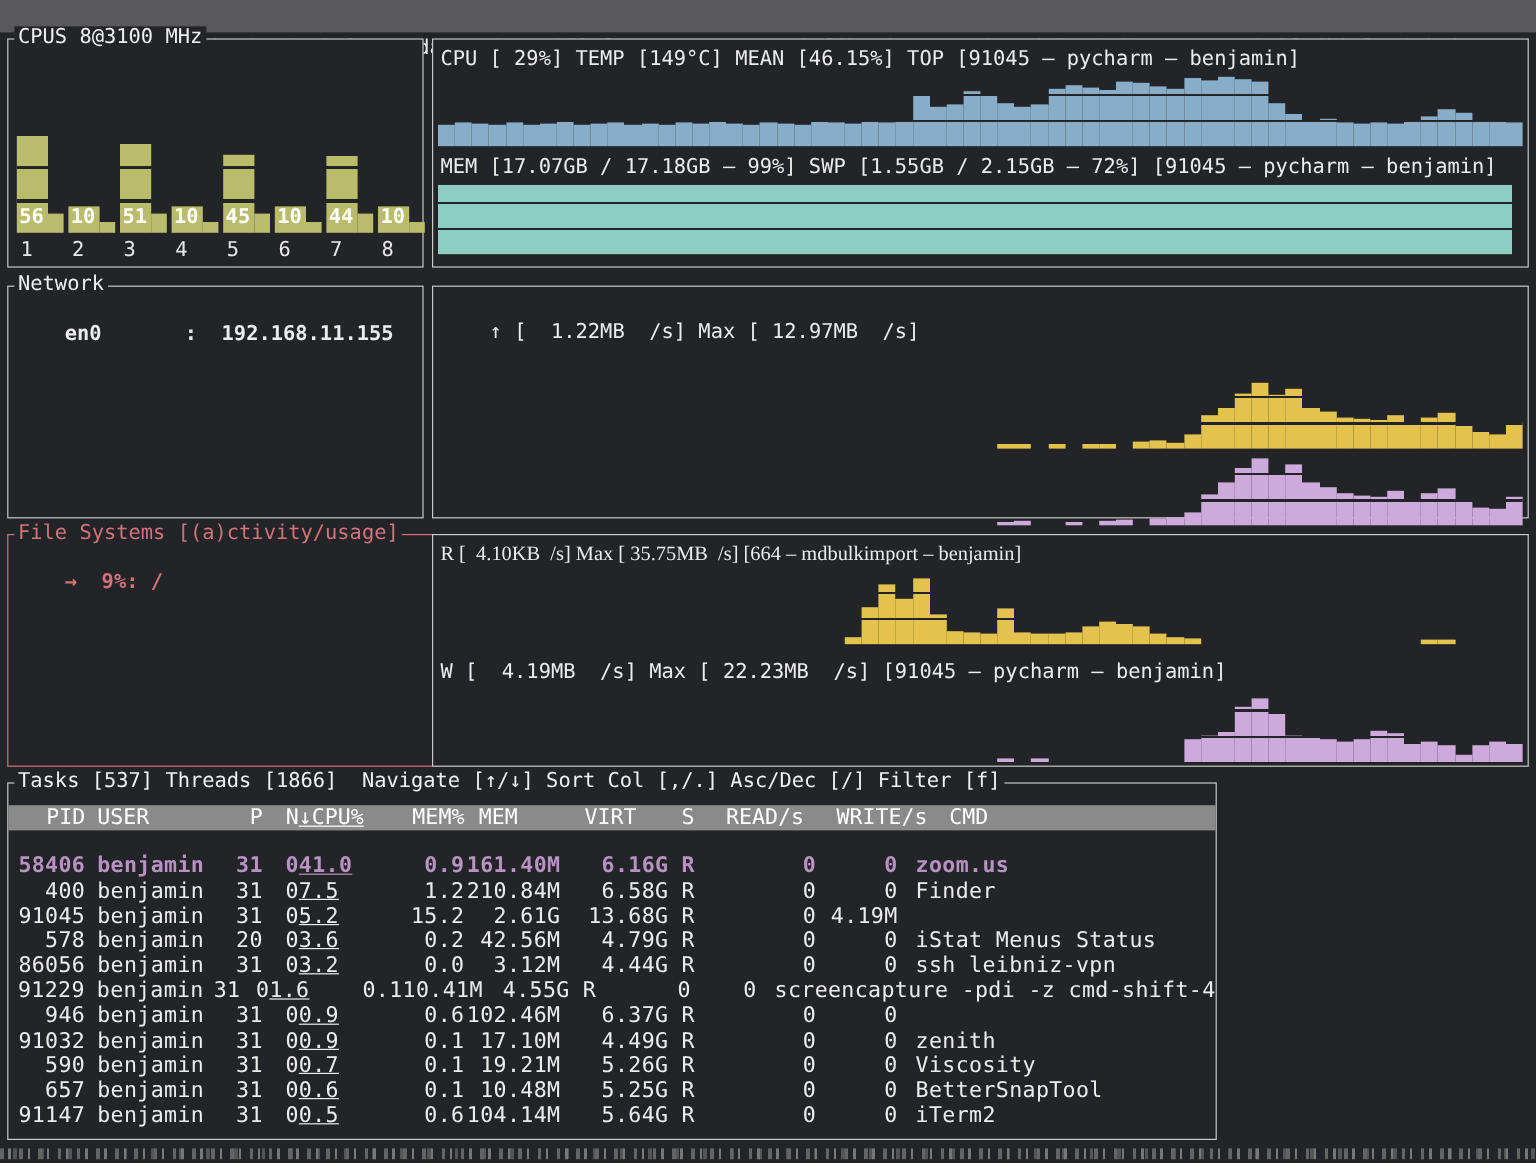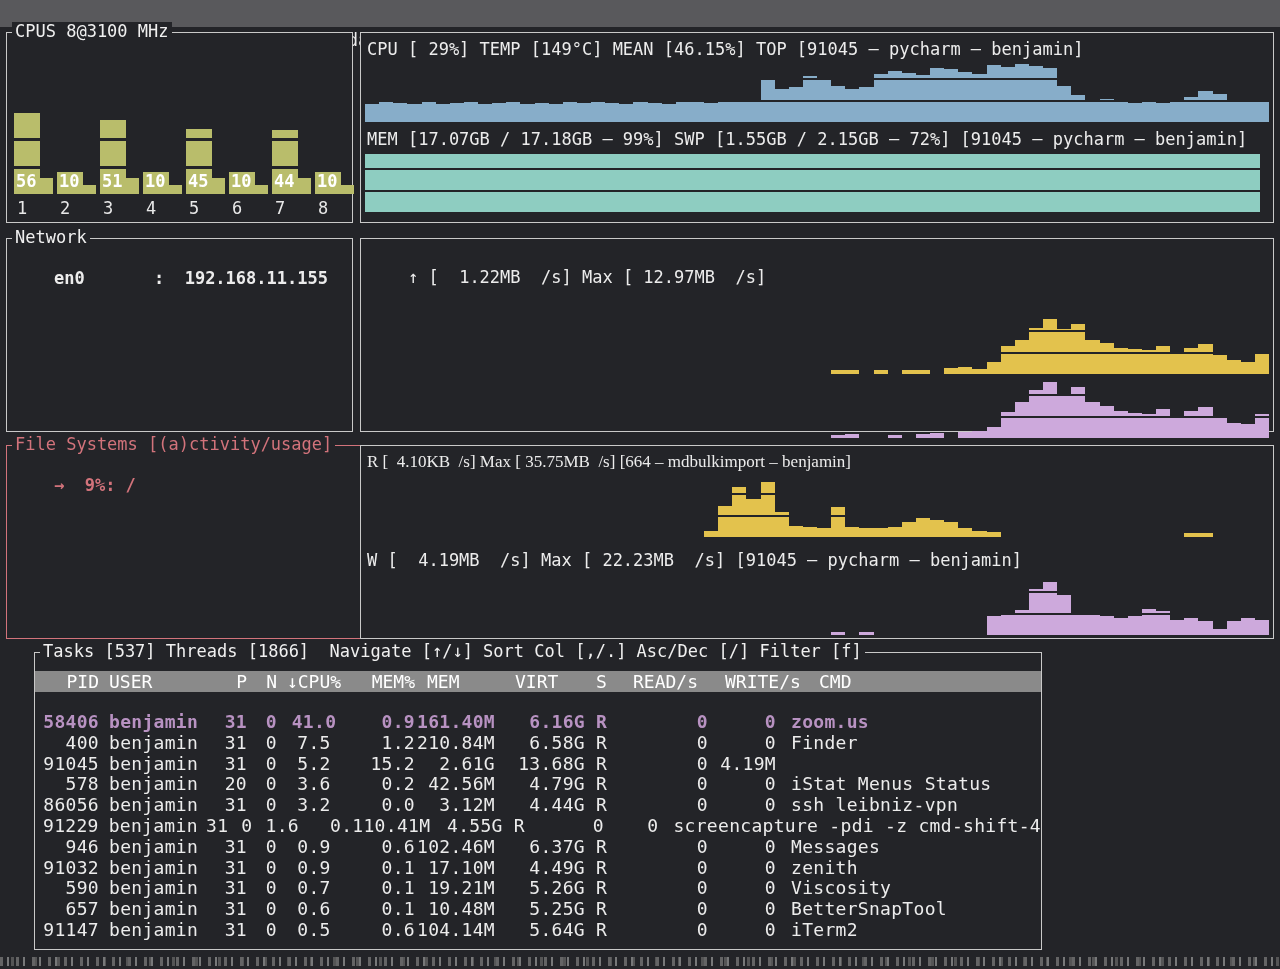--- a/index.html
+++ b/index.html
@@ -14,21 +14,21 @@
   .panel{position:absolute;border:1.5px solid #c9c9c9;box-sizing:border-box;background:#232428;}
   .panel .ptitle{position:absolute;top:-11px;left:5px;background:#232428;padding:0 3px;
                  font-size:17px;line-height:19px;color:#f0f0f0;white-space:pre;}
   #p-cpus {left:6px;  top:32px;  width:347px; height:191px;}
   #p-cpu  {left:360px; top:32px;  width:914px; height:191px;}
   #p-net  {left:6px;  top:238px; width:347px; height:194px;}
   #p-nett {left:360px; top:238px; width:914px; height:194px;}
   #p-fs   {left:6px;  top:445px; width:360px; height:194px;border-color:#d2737b;}
   #p-fs .ptitle{color:#d2737b;}
   #p-rw   {left:360px; top:445px; width:914px; height:194px;}
-  #p-tasks{left:6px;  top:652px; width:1008px;height:298px;margin-left:28px;}
+  #p-tasks{left:6px;  top:652px; width:1008px;height:298px;}
   .pline{font-size:17px;line-height:22px;white-space:pre;color:#ececec;padding-left:6px;}
   
   .cores{position:absolute;left:4px;right:4px;bottom:4px;top:10px;display:flex;gap:4px;
          align-items:flex-end;padding:0 3px;}
   .core{position:relative;width:39px;height:170px;flex:0 0 auto;}
   .core .bars{position:absolute;left:0;bottom:24px;width:39px;display:flex;align-items:flex-end;}
   .core .bmain{width:26px;background:#b9bd6b;}
   .core .bside{width:13px;background:#b9bd6b;}
   .core .cval{position:absolute;left:2px;bottom:27px;font-size:17px;font-weight:bold;color:#fff;}
   .core .cidx{position:absolute;left:3px;bottom:0;font-size:17px;color:#e8e8e8;}
@@ -42,21 +42,21 @@
   .thead{margin-top:18px;height:21px;background:#8a8a8a;color:#ffffff;display:flex;
          font-size:18px;line-height:21px;padding:0 0 0 8px;}
   .trow{display:flex;font-size:18px;line-height:20.8px;height:20.8px;padding-left:8px;
         letter-spacing:0.3px;color:#ececec;}
   .trow.hl{color:#b892c2;font-weight:bold;}
   .tspacer{height:20px;}
   .c0{width:56px;text-align:right;}
   .c1{width:100px;margin-left:10px;text-align:left;}
   .c2{width:38px;text-align:right;}
   .c3{width:30px;text-align:right;}
-  .c4{width:74px;text-align:center;}
+  .c4{width:74px;text-align:left;text-decoration:underline;}
   .c5{width:64px;text-align:right;}
   .c6{width:80px;text-align:right;}
   .c7{width:90px;text-align:right;}
   .c8{width:24px;padding-left:11px;text-align:left;}
   .c9{width:88px;text-align:right;}
   .c10{width:68px;text-align:right;}
   .c11{margin-left:15px;flex:1;text-align:left;white-space:pre;}
   .thead .c6{text-align:left;padding-left:12px;width:68px;}
   .thead .c7{text-align:left;padding-left:20px;width:70px;}
   .thead .c9{text-align:left;padding-left:13px;width:75px;}
@@ -621,21 +621,20 @@
         <span class="c1">benjamin</span>
         <span class="c2">31</span>
         <span class="c3">0</span>
         <span class="c4">0.9</span>
         <span class="c5">0.6</span>
         <span class="c6">102.46M</span>
         <span class="c7">6.37G</span>
         <span class="c8">R</span>
         <span class="c9">0</span>
         <span class="c10">0</span>
-        <span class="c11">Messages</span>
       </div>
       <div class="trow">
         <span class="c0">91032</span>
         <span class="c1">benjamin</span>
         <span class="c2">31</span>
         <span class="c3">0</span>
         <span class="c4">0.9</span>
         <span class="c5">0.1</span>
         <span class="c6">17.10M</span>
         <span class="c7">4.49G</span>

